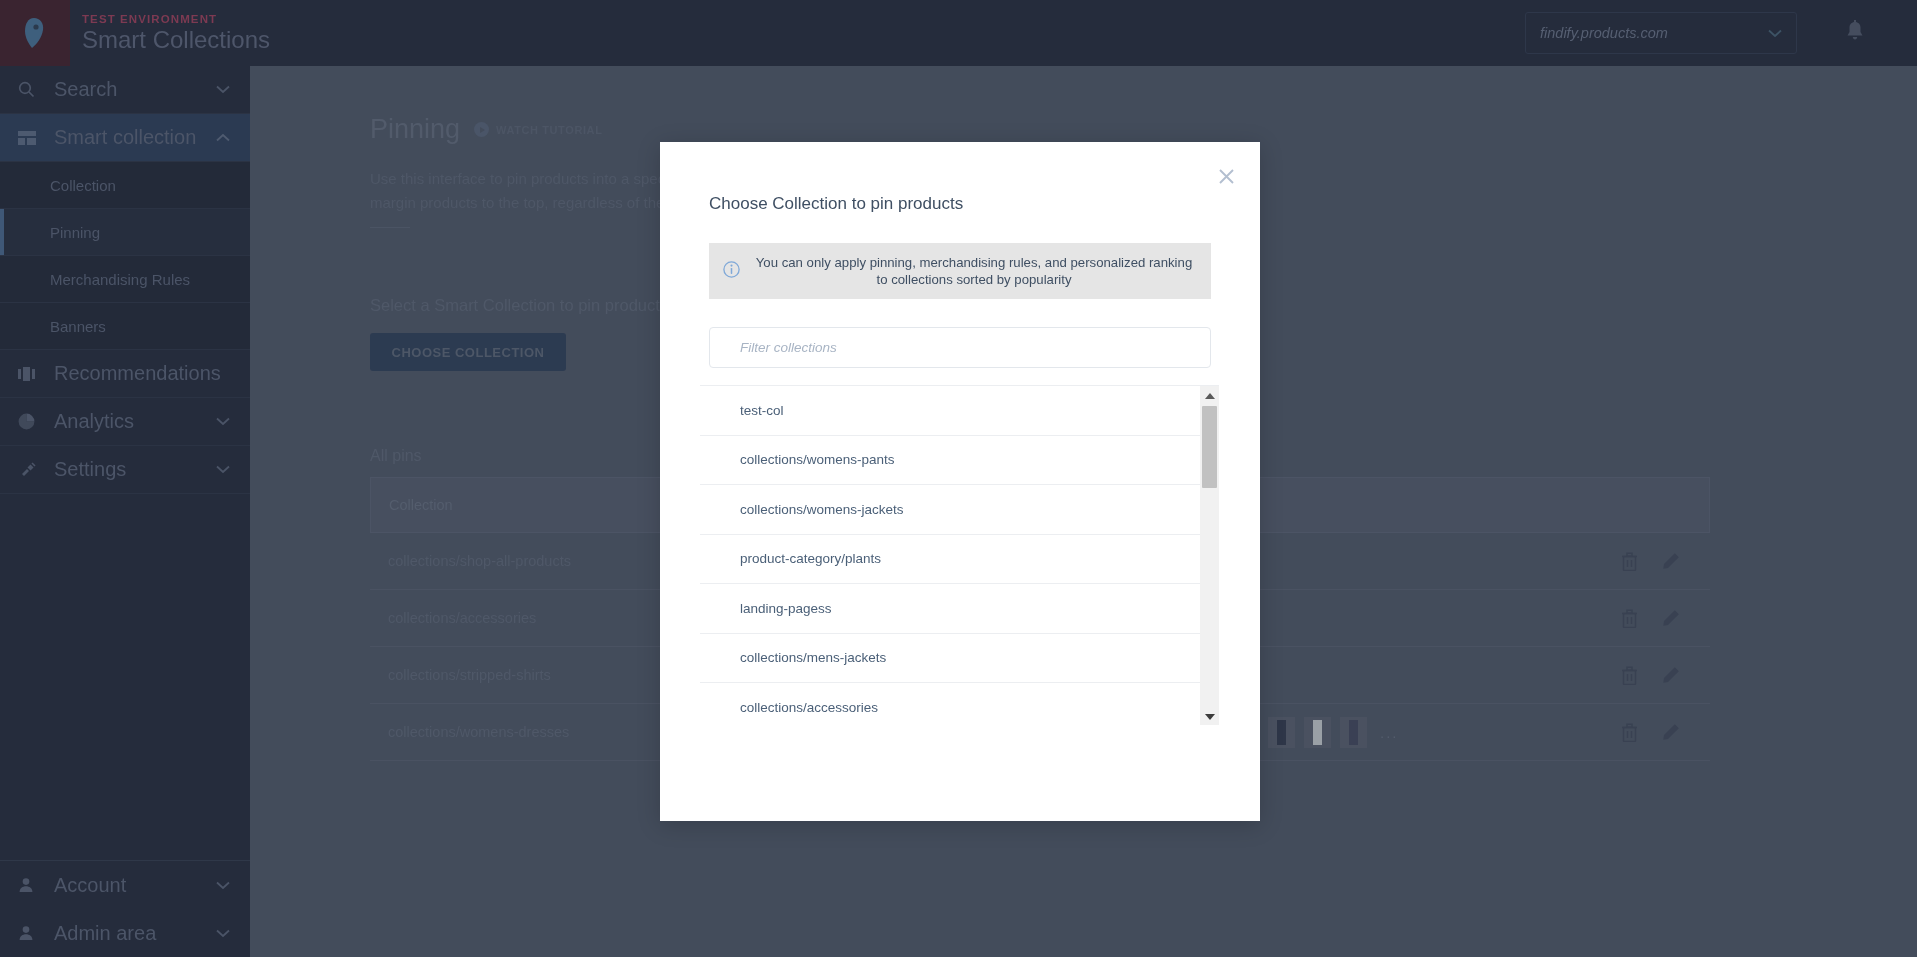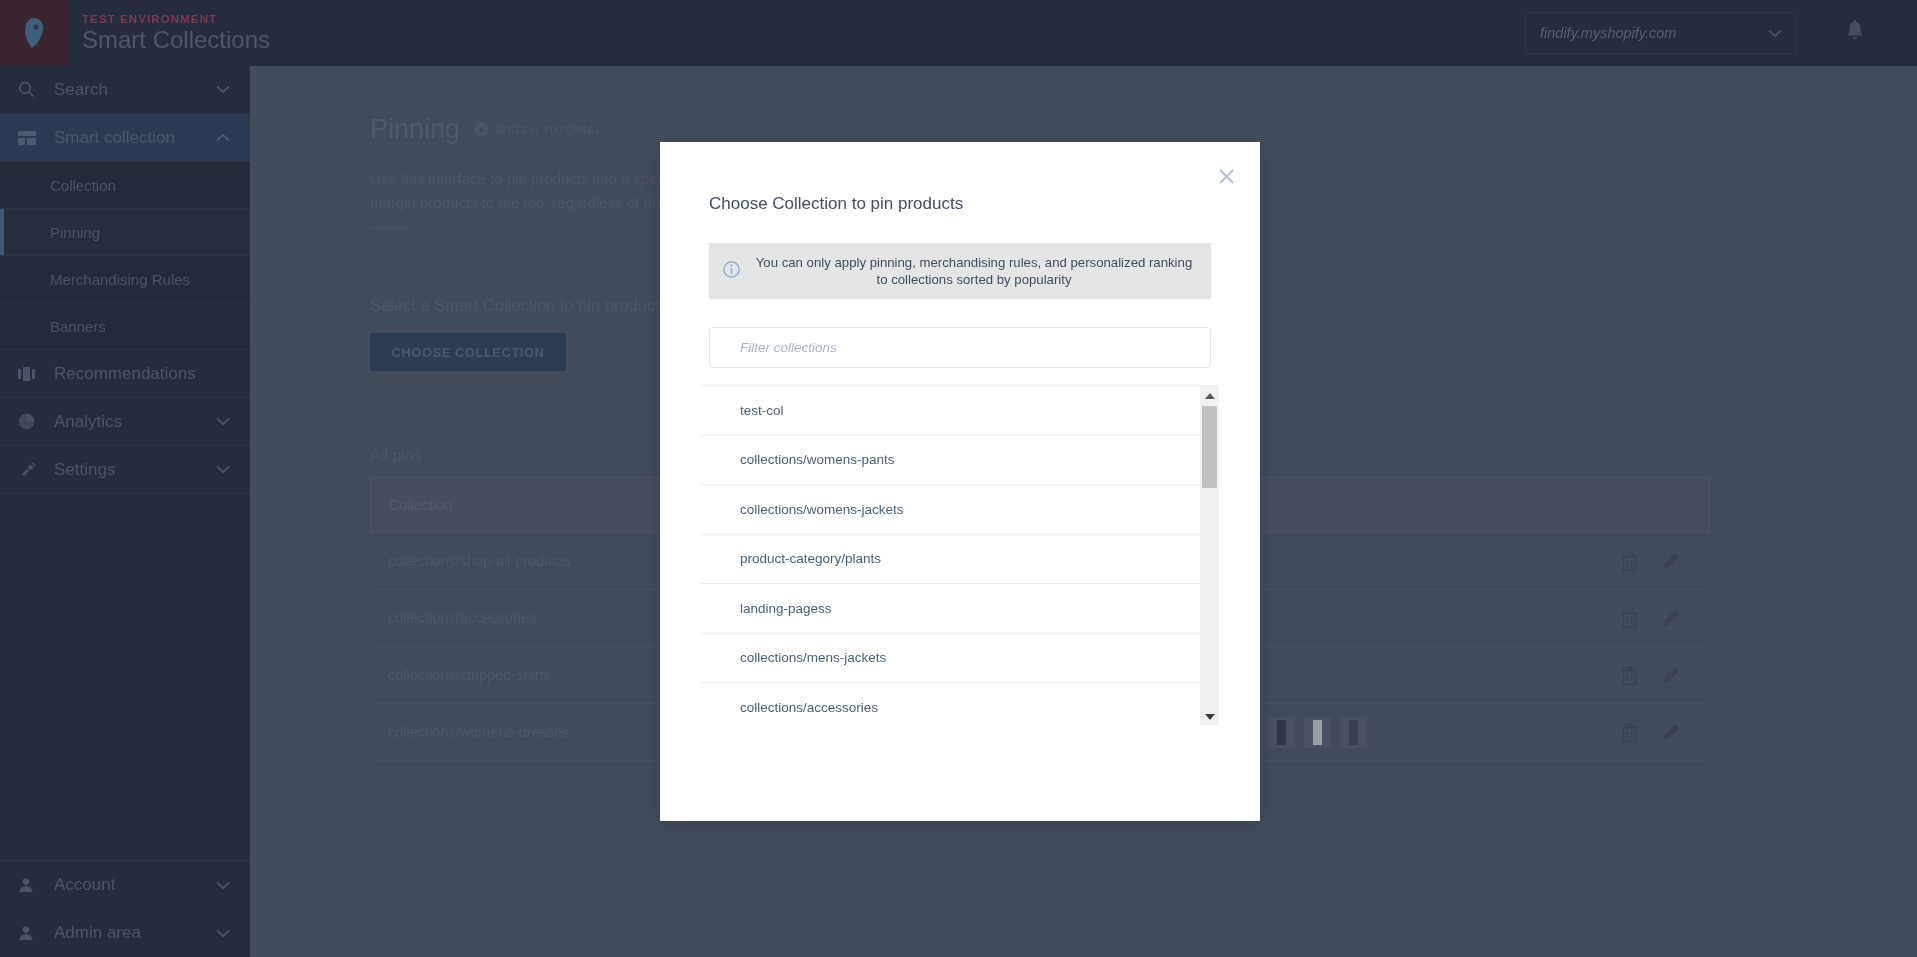--- a/index.html
+++ b/index.html
@@ -57,21 +57,21 @@
     display: flex; flex-direction: column;
   }
   .side-top { flex: 1; overflow: hidden; }
   .nav-item {
     height: 48px; display: flex; align-items: center;
     padding: 0 20px 0 18px;
     border-bottom: 1px solid #2b3344;
     position: relative;
   }
   .nav-item .ic { width: 22px; margin-right: 14px; display: flex; align-items: center; }
-  .nav-item .lbl { font-size: 17px; color: #4c5568; flex: 1; }
+  .nav-item .lbl { font-size: 20px; color: #4c5568; flex: 1; }
   .nav-item .caret { width: 14px; height: 9px; }
   .nav-item.expanded { background: #2b3a52; }
   .sub-item {
     height: 47px; display: flex; align-items: center;
     padding-left: 50px;
     border-bottom: 1px solid #2b3344;
     background: #232a39;
     position: relative;
   }
   .sub-item .lbl { font-size: 15px; color: #4b5467; }
@@ -216,21 +216,21 @@
       <svg class="logo-glyph" viewBox="0 0 30 34">
         <path d="M14 2 C20 2 24 7 23 14 C22 21 17 28 12 32 C9 28 5 22 5 15 C5 8 8 2 14 2 Z" fill="#3e5f7d"></path>
         <circle cx="16" cy="11" r="2.6" fill="#2b3a4d"></circle>
       </svg>
     </div>
     <div class="title-wrap">
       <div class="env-label">TEST ENVIRONMENT</div>
       <div class="app-title">Smart Collections</div>
     </div>
     <div class="shop-select">
-      <span>findify.myshopify.com</span>
+      <span>findify.products.com</span>
       <svg class="chev" viewBox="0 0 14 9">
         <path d="M1 1.5 L7 7 L13 1.5" stroke="#3d5365" stroke-width="1.8" fill="none"></path>
       </svg>
     </div>
     <div class="bell">
       <svg width="20" height="22" viewBox="0 0 20 22">
         <path d="M10 2 C13.3 2 15.5 4.3 15.5 7.6 L15.5 12 L17.5 15.5 L2.5 15.5 L4.5 12 L4.5 7.6 C4.5 4.3 6.7 2 10 2 Z" fill="#454d5e"></path>
         <rect x="9" y="0" width="2" height="2.4" fill="#454d5e"></rect>
         <path d="M7.8 17 C7.8 18.4 8.8 19.4 10 19.4 C11.2 19.4 12.2 18.4 12.2 17 Z" fill="#454d5e"></path>
       </svg>

